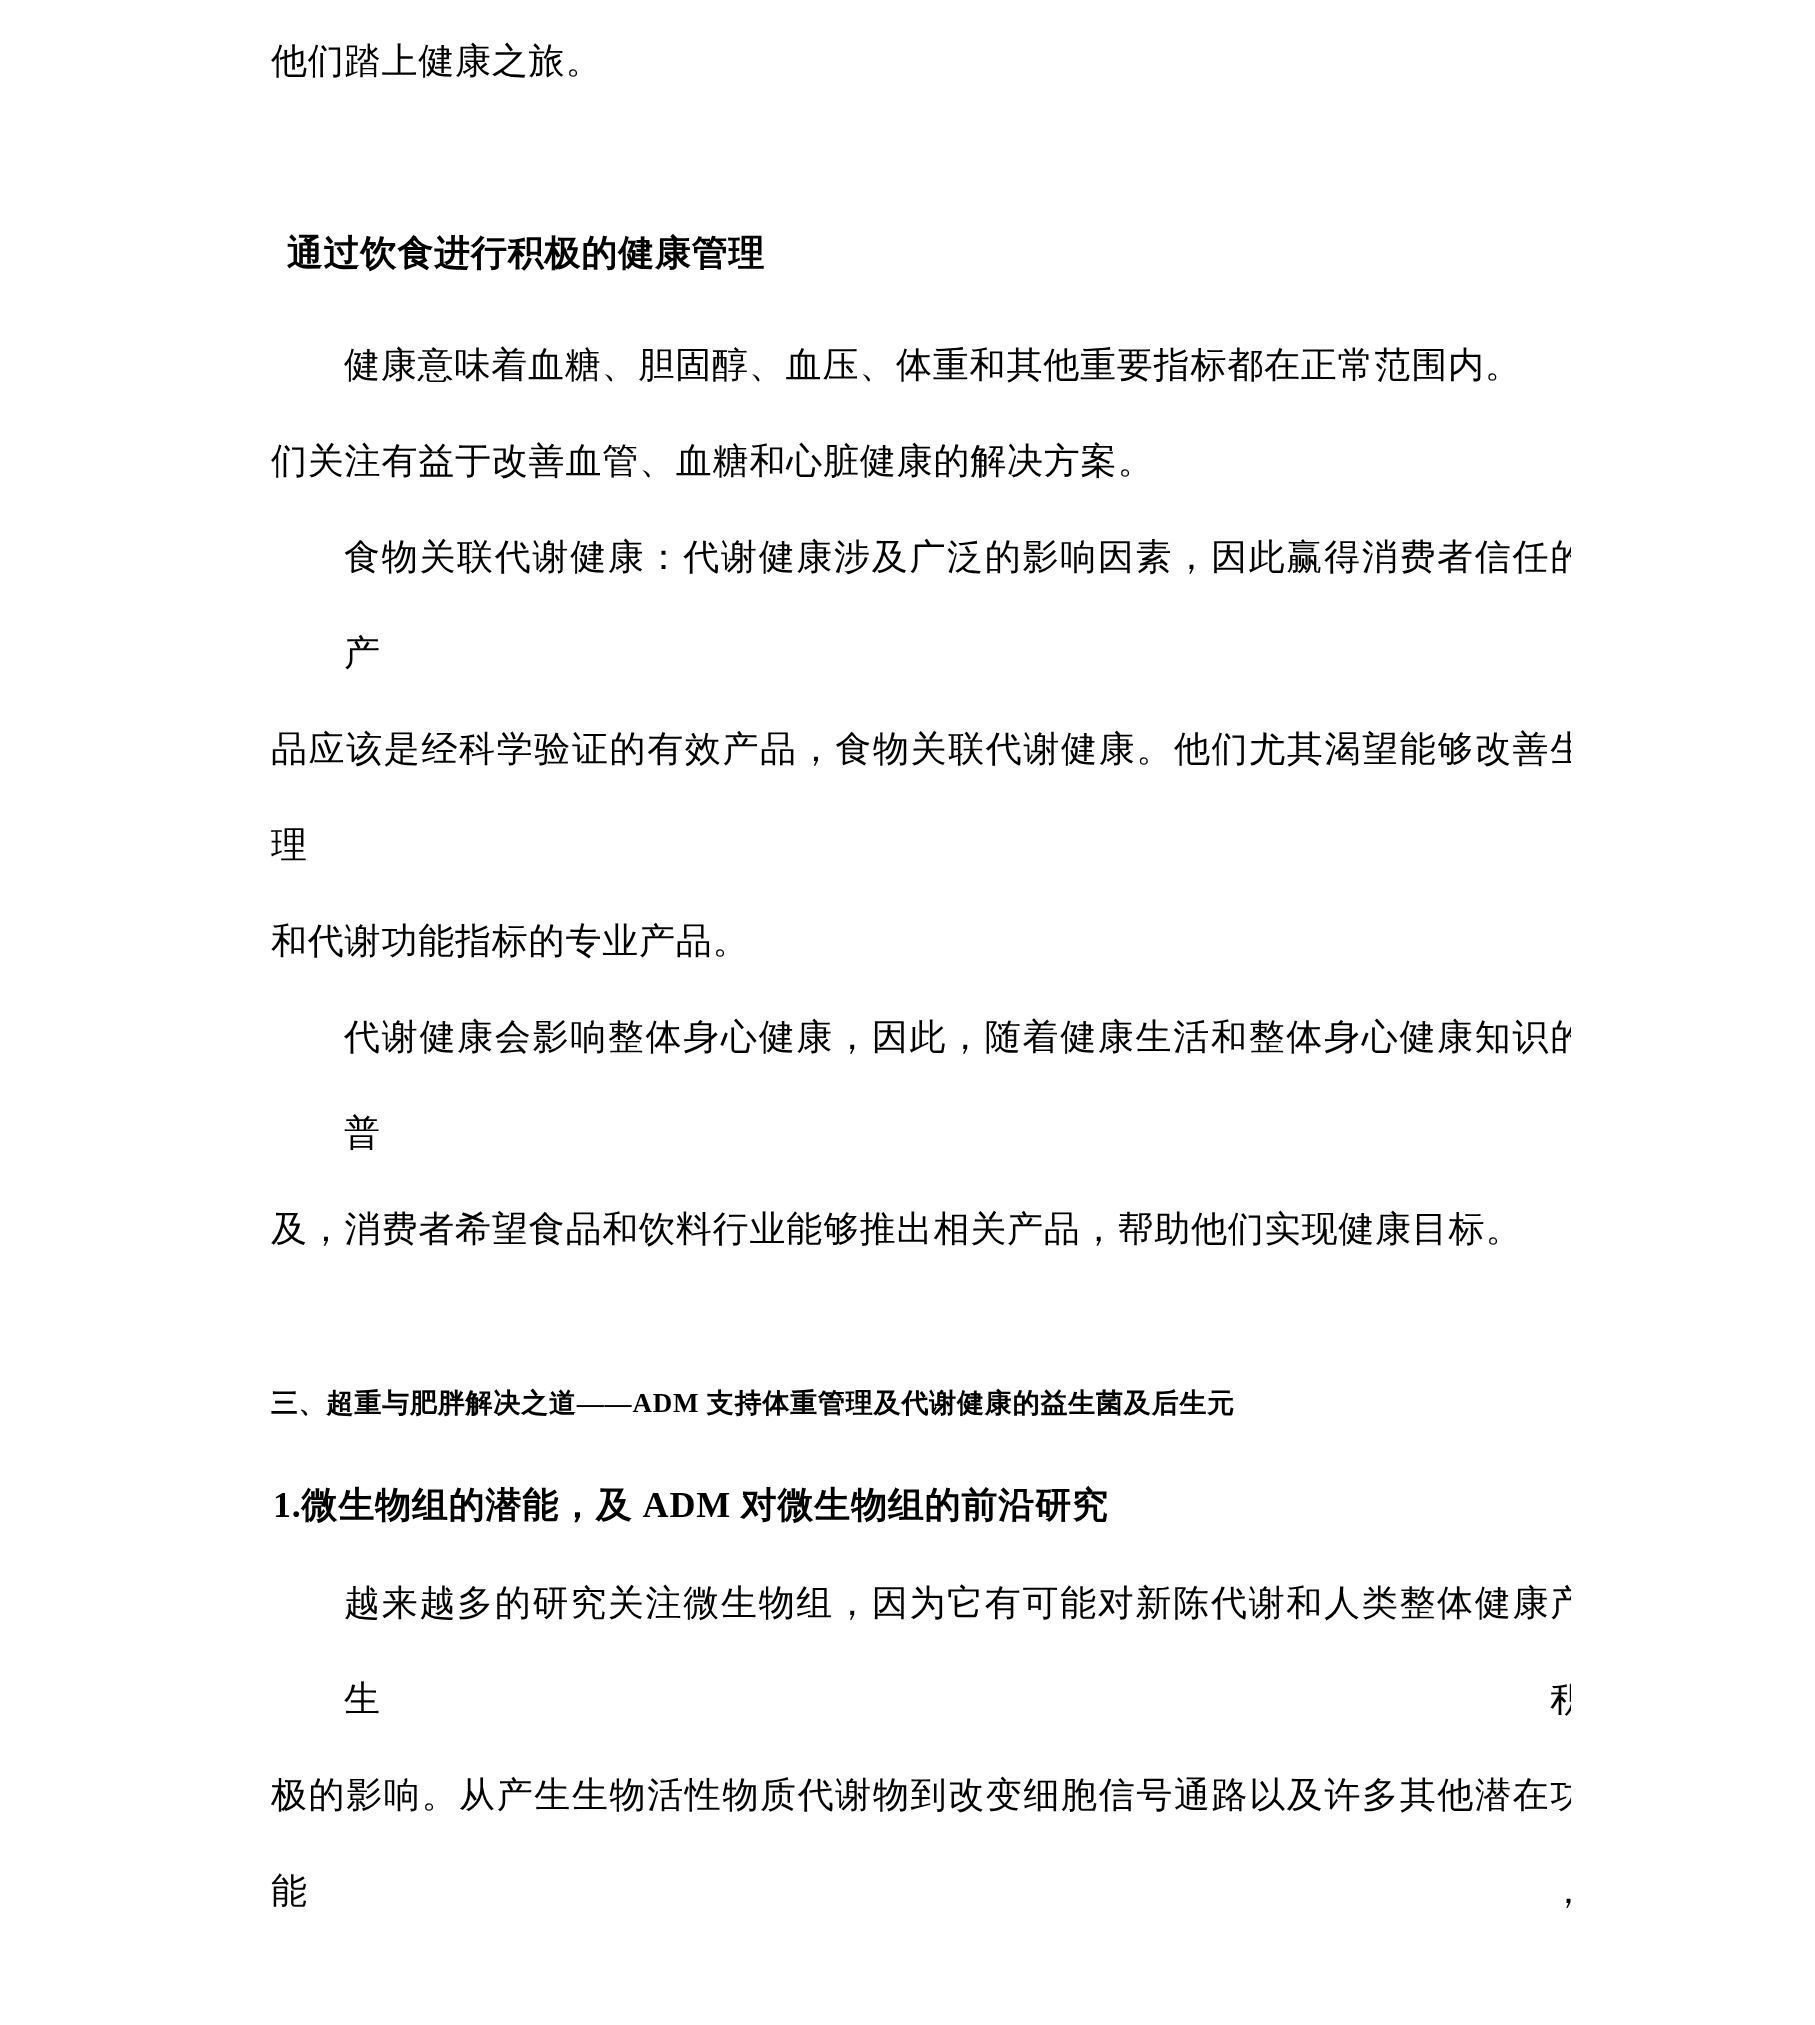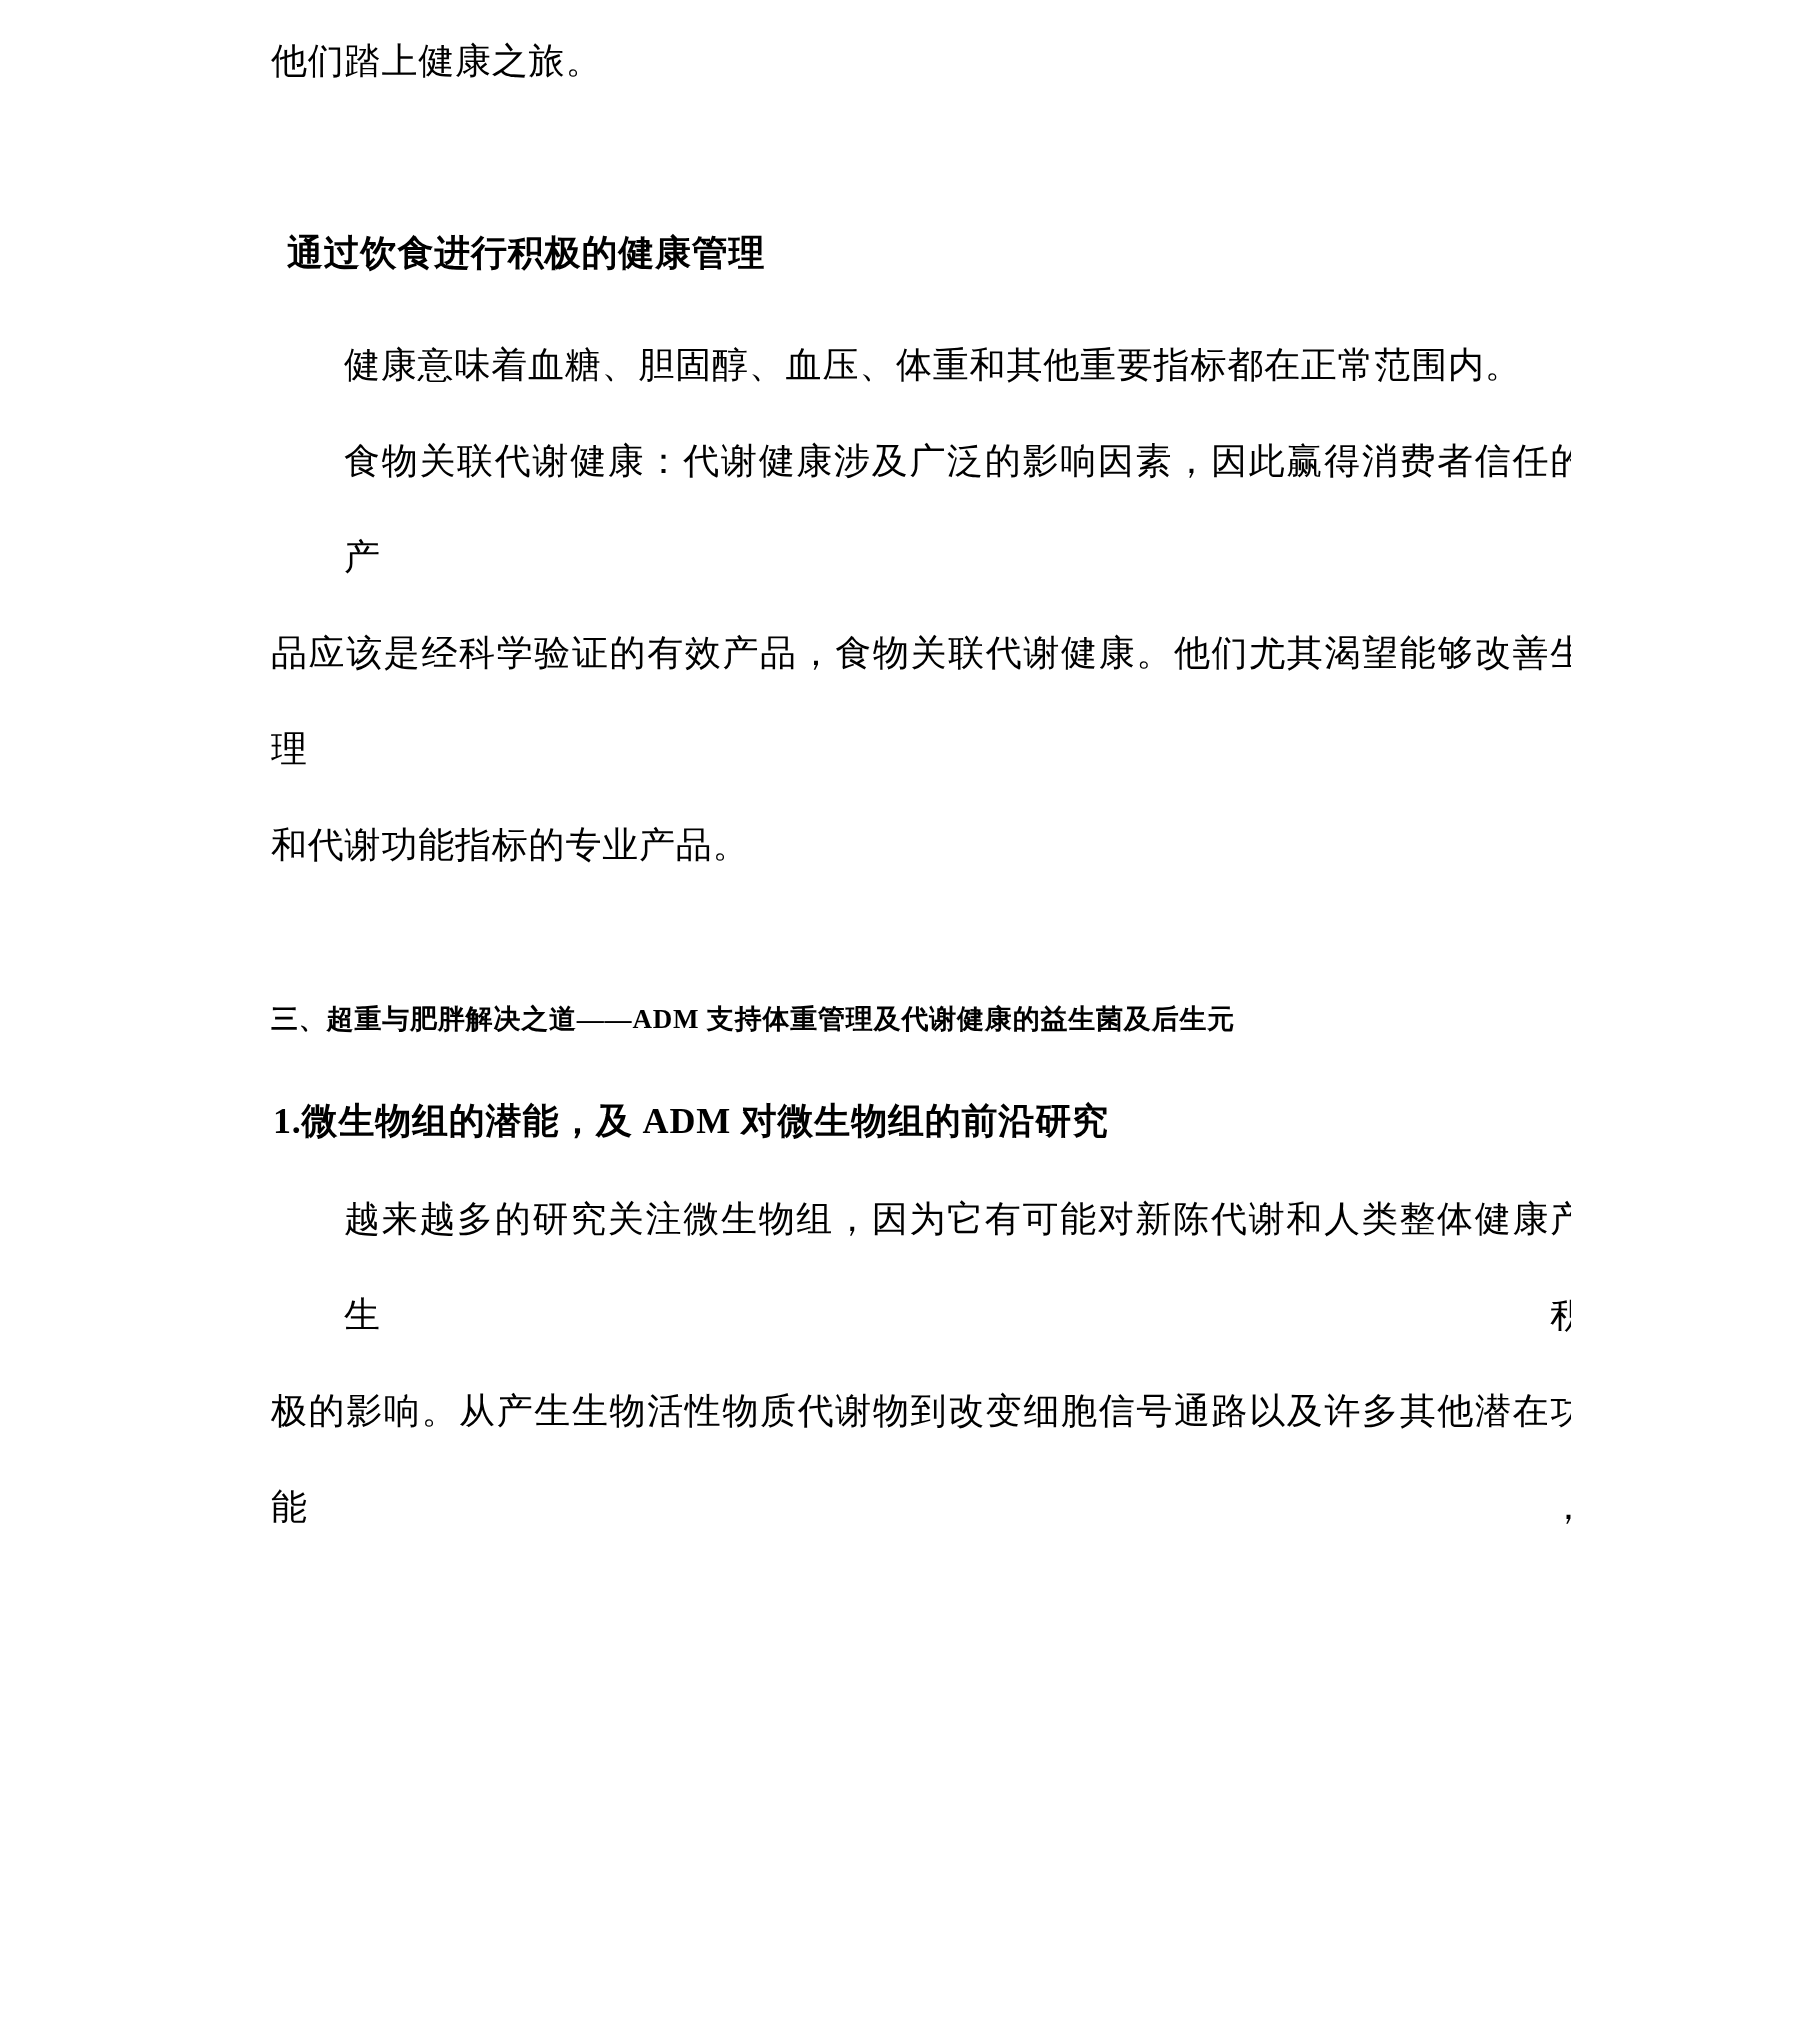--- a/index.html
+++ b/index.html
@@ -79,28 +79,33 @@
       <div class="line last">他们踏上健康之旅。</div>
     </div>
 
     <h2 class="h-bold before-gap">通过饮食进行积极的健康管理</h2>
 
     <div class="para">
       <div class="line first last">健康意味着血糖、胆固醇、血压、体重和其他重要指标都在正常范围内。</div>
     </div>
 
     <div class="para">
+      <div class="line last">们关注有益于改善血管、血糖和心脏健康的解决方案。</div>
     </div>
 
     <div class="para">
       <div class="line first">食物关联代谢健康：代谢健康涉及广泛的影响因素，因此赢得消费者信任的产</div>
       <div class="line">品应该是经科学验证的有效产品，食物关联代谢健康。他们尤其渴望能够改善生理</div>
       <div class="line last">和代谢功能指标的专业产品。</div>
     </div>
 
+    <div class="para">
+      <div class="line first">代谢健康会影响整体身心健康，因此，随着健康生活和整体身心健康知识的普</div>
+      <div class="line last">及，消费者希望食品和饮料行业能够推出相关产品，帮助他们实现健康目标。</div>
+    </div>
 
     <h3 class="h-section">三、超重与肥胖解决之道——ADM 支持体重管理及代谢健康的益生菌及后生元</h3>
 
     <h4 class="h-sub">1.微生物组的潜能，及 ADM 对微生物组的前沿研究</h4>
 
     <div class="para">
       <div class="line first">越来越多的研究关注微生物组，因为它有可能对新陈代谢和人类整体健康产生积</div>
       <div class="line">极的影响。从产生生物活性物质代谢物到改变细胞信号通路以及许多其他潜在功能，</div>
 
     </div>

